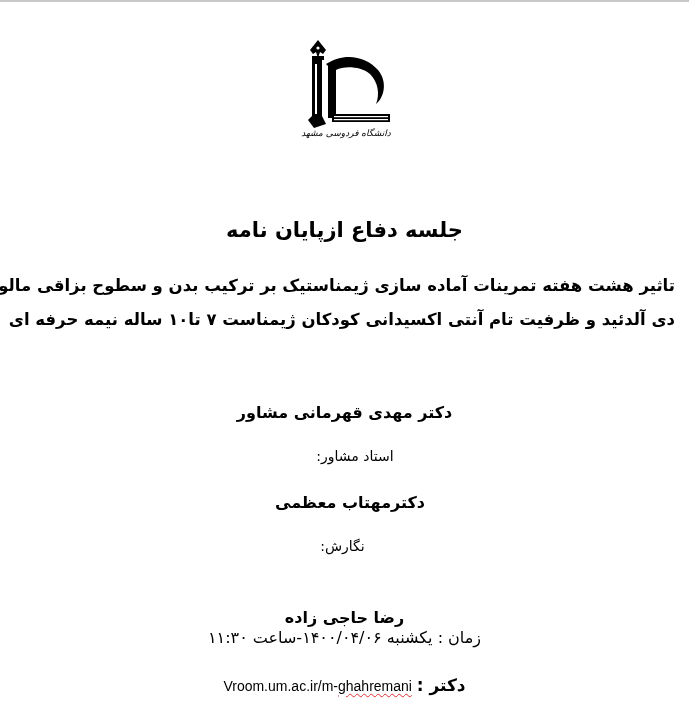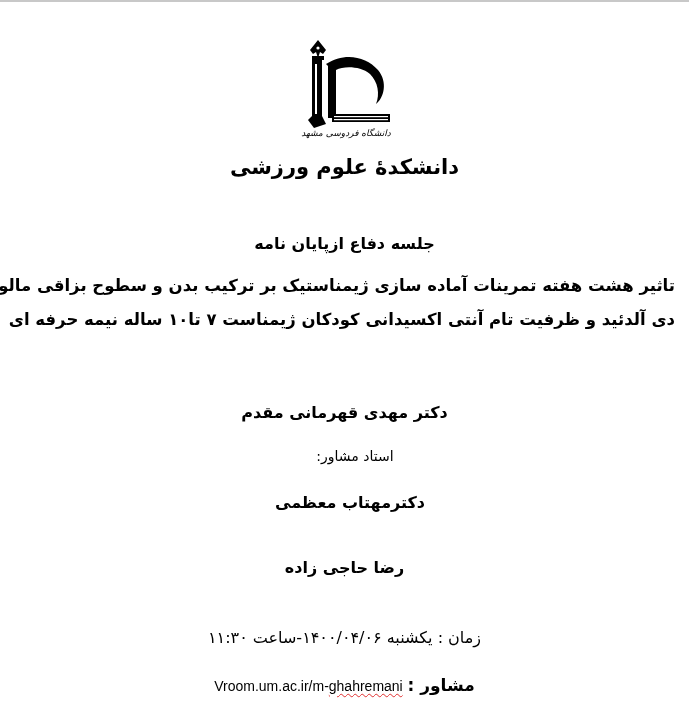--- a/index.html
+++ b/index.html
@@ -35,31 +35,31 @@
       white-space: nowrap;
     }
     .logo {
       position: absolute;
       left: 296px;
       top: 38px;
       width: 100px;
       height: 102px;
     }
     .title { top: 155px; font-size: 21px; font-weight: bold; }
-    .subtitle { top: 234px; font-size: 16px; font-weight: bold; }
+    .subtitle { top: 218px; font-size: 21px; font-weight: bold; }
     .thesis1 { top: 276px; font-size: 16.5px; font-weight: bold; left: 20px; width: 655px; }
     .thesis2 { top: 310px; font-size: 16.5px; font-weight: bold; left: 20px; width: 655px; }
     .label { font-size: 14px; font-weight: normal; }
     .name { font-size: 16px; font-weight: bold; }
     .advisor-label { top: 358px; }
     .advisor-name { top: 403px; }
     .consultant-label { top: 448px; left: 0; width: 710px; }
     .consultant-name { top: 493px; left: 0; width: 700px; }
     .writer-label { top: 538px; left: 0; width: 685px; }
-    .writer-name { top: 558px; text-align: center; }
+    .writer-name { top: 608px; text-align: center; }
     .time-line { top: 628px; font-size: 16px; font-weight: normal; }
     .place-line {
       top: 675px;
       font-size: 15px;
     }
     .place-label { font-weight: bold; font-size: 17px; }
     .place-url {
       font-family: "Liberation Sans", sans-serif;
       font-size: 14px;
       direction: ltr;
@@ -90,34 +90,34 @@
     <path d="M30 26 C48 14, 70 18, 82 32 C92 44, 88 60, 80 66 C84 56, 82 44, 74 36 C64 28, 48 28, 40 32 L40 80 L32 80 L32 28 Z" fill="#000"></path>
     <path d="M44 34 C56 30, 66 34, 72 42 C76 48, 76 56, 72 62 C72 52, 66 42, 56 38 C52 36, 48 36, 46 37 Z" fill="#fff"></path>
 
     <rect x="36" y="76" width="58" height="8" fill="#000"></rect>
     <rect x="38" y="78" width="54" height="1.2" fill="#fff"></rect>
     <rect x="38" y="81" width="54" height="1.2" fill="#fff"></rect>
 
     <text x="50" y="98" text-anchor="middle" font-size="9" font-style="italic" font-family="DejaVu Serif, serif" direction="rtl">دانشگاه فردوسی مشهد</text>
   </svg>
 
-  <div class="line title">دانشکدهٔ علوم ورزشی</div>
 
   <div class="line subtitle">جلسه دفاع ازپایان نامه</div>
 
   <div class="line thesis1">تاثیر هشت هفته تمرینات آماده سازی ژیمناستیک بر ترکیب بدن و سطوح بزاقی مالون</div>
   <div class="line thesis2">دی آلدئید و ظرفیت تام آنتی اکسیدانی کودکان ژیمناست ۷ تا۱۰ ساله نیمه حرفه ای</div>
 
-  <div class="line name advisor-name">دکتر مهدی قهرمانی مقدم</div>
+  <div class="line name advisor-name">دکتر مهدی قهرمانی مشاور</div>
 
   <div class="line label consultant-label">استاد مشاور:</div>
   <div class="line name consultant-name">دکترمهتاب معظمی</div>
 
+  <div class="line label writer-label">نگارش:</div>
   <div class="line name writer-name">رضا حاجی زاده</div>
 
   <div class="line time-line">زمان : یکشنبه  ۱۴۰۰/۰۴/۰۶-ساعت ۱۱:۳۰</div>
 
   <div class="line place-line">
-    <span class="place-label">مشاور :</span>
+    <span class="place-label">دکتر :</span>
     <span class="place-url"><span>Vroom.um.ac.ir/m-</span><span class="squiggle">ghahremani</span></span>
   </div>
 
 </div>
 
 </body></html>

